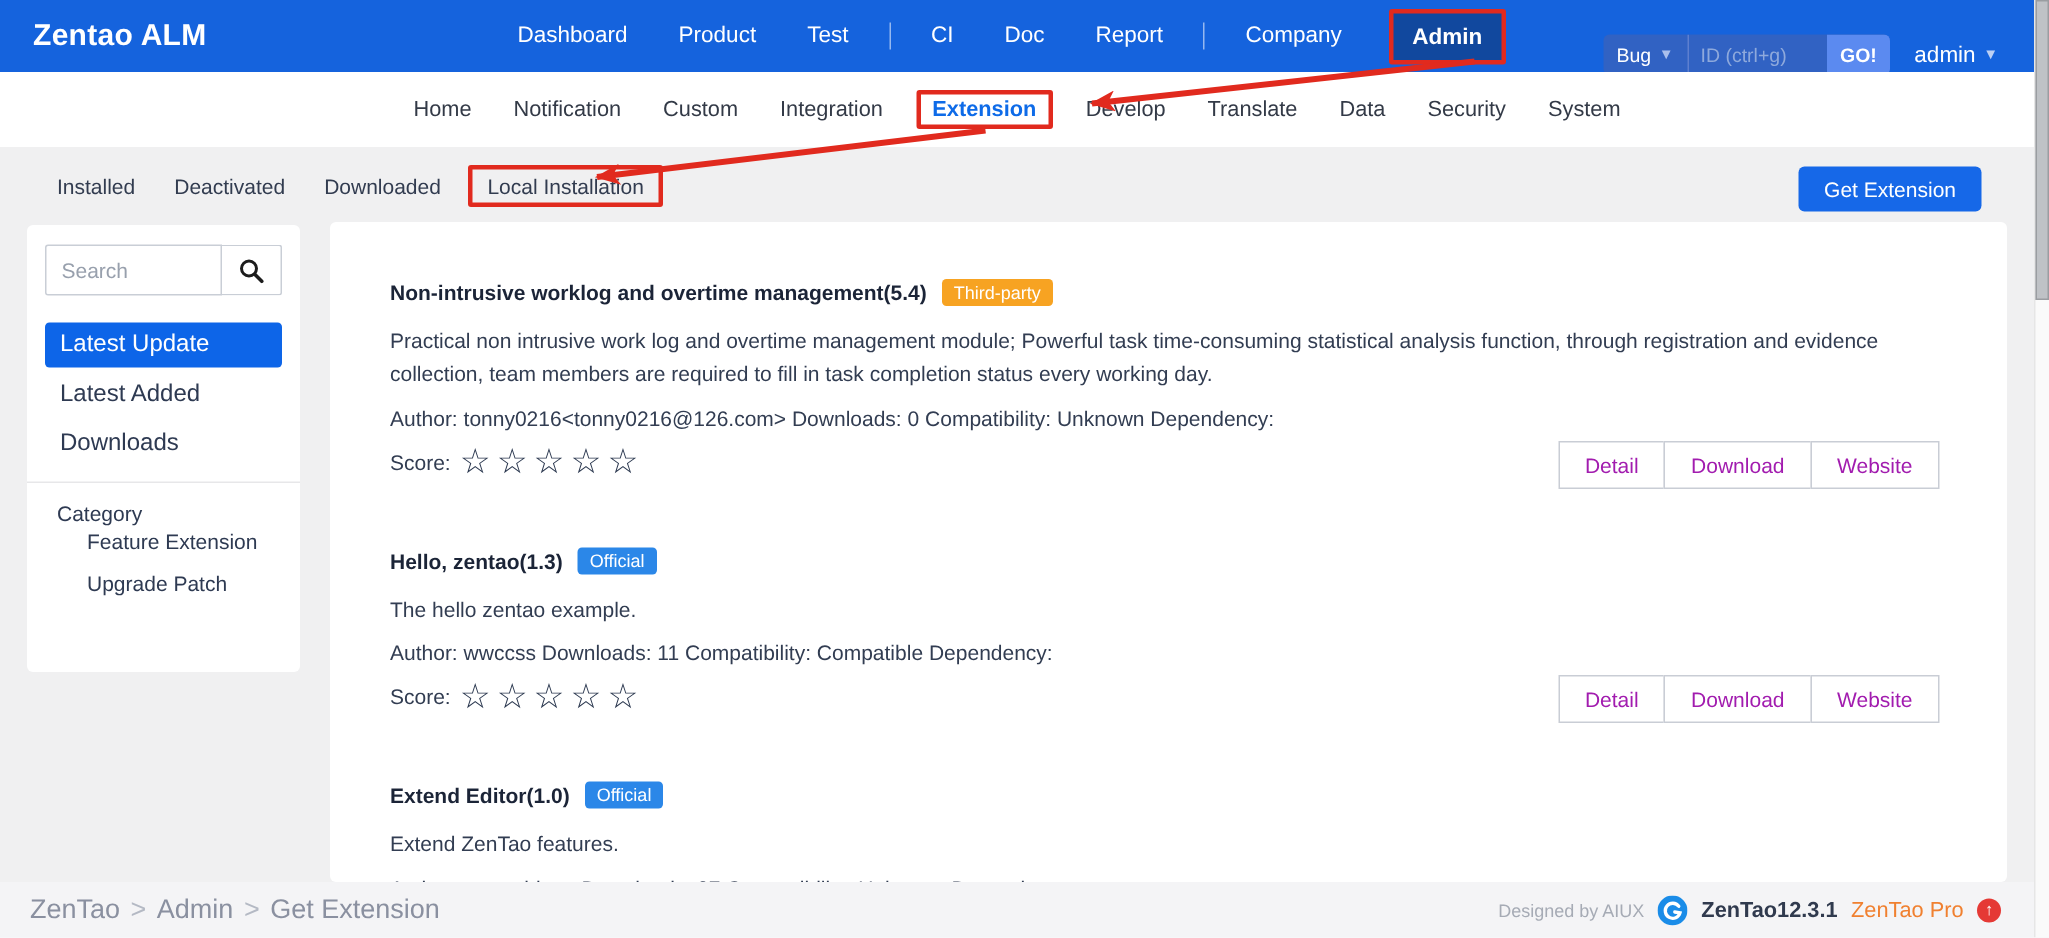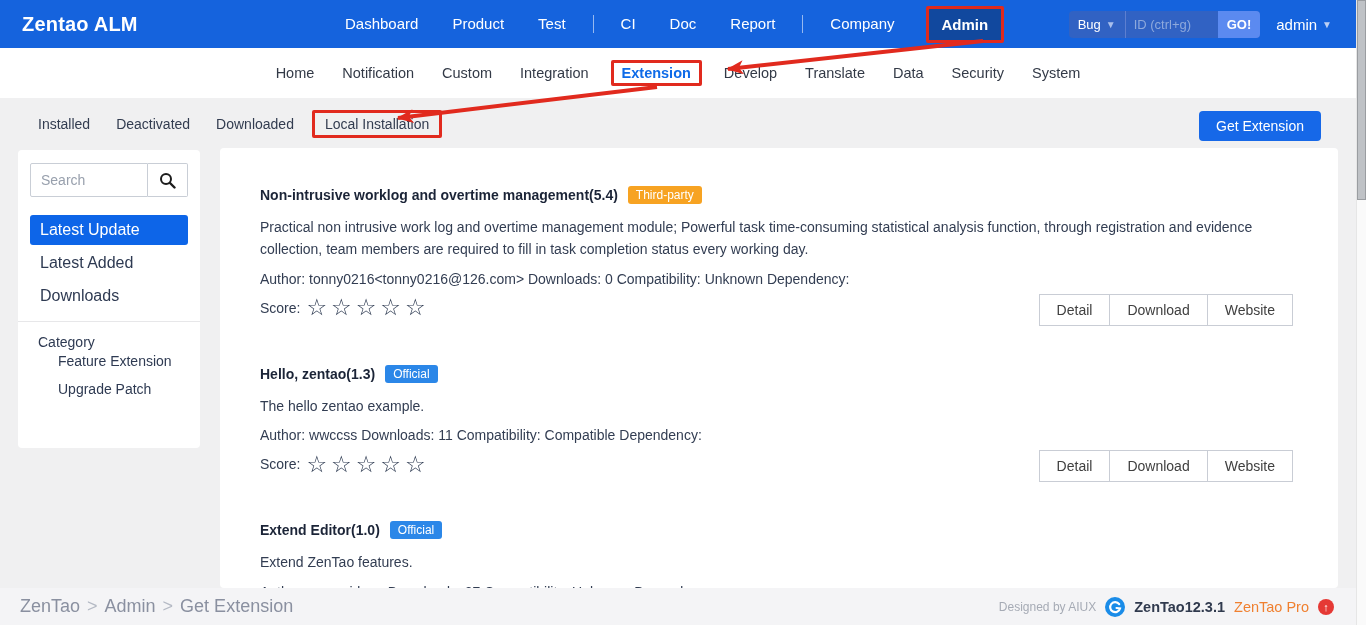--- a/index.html
+++ b/index.html
@@ -7,21 +7,21 @@
   body { font-family:"Liberation Sans","DejaVu Sans",sans-serif; font-size:14px; background:#f0f0f1; position:relative; }
   .stage { position:absolute; left:0; top:0; width:1366px; height:625px; overflow:hidden; }
 
   
   .topnav { position:absolute; left:0; top:0; width:1356px; height:48px; background:#1563dd; display:flex; align-items:center; }
   .logo { color:#fff; font-size:20px; font-weight:bold; padding-left:22px; letter-spacing:.2px; cursor:pointer; }
   .topnav-menu { position:absolute; left:328px; top:0; height:48px; display:flex; align-items:center; }
   .topnav-item { color:#fff; font-size:15px; padding:0 17px; line-height:48px; cursor:pointer; white-space:nowrap; }
   .nav-divider { width:1px; height:18px; background:rgba(255,255,255,.55); margin:0 10px; }
   .topnav-item.admin-active { background:#11489e; line-height:normal; padding:7px 13px; margin-left:14px; font-weight:bold; border:3px solid #e12a1e; border-radius:2px; }
-  .topnav-right { position:absolute; right:24px; top:0; height:48px; display:flex; align-items:center; gap:16px; }
+  .topnav-right { position:absolute; right:24px; top:12px; height:48px; display:flex; align-items:center; gap:16px; }
   .searchbox { display:flex; align-items:center; height:27px; background:#3162c3; border-radius:4px; overflow:hidden; }
   .searchbox .module { color:#fff; font-size:13px; padding:0 9px; display:flex; align-items:center; gap:5px; cursor:pointer; height:100%; }
   .caret { font-size:10px; color:#a9bfec; }
   .searchbox .sep { width:1px; height:27px; background:#5d7fd0; }
   .searchbox input { background:transparent; border:none; outline:none; width:92px; padding:0 8px; font-size:13px; color:#e8efff; font-family:inherit; }
   .searchbox input::placeholder { color:#8ea9dc; }
   .searchbox .go { background:#5b8af0; color:#fff; font-size:13px; font-weight:bold; padding:0 9px; height:100%; display:flex; align-items:center; border:none; cursor:pointer; font-family:inherit; }
   .usermenu { color:#fff; font-size:15px; display:flex; align-items:center; gap:5px; cursor:pointer; }
   .usermenu .caret { color:#bcd0f4; }
 
@@ -58,21 +58,21 @@
   .ext-title { font-size:14px; font-weight:bold; color:#1b2437; }
   .badge { color:#fff; font-size:12px; padding:3px 8px; border-radius:3px; line-height:1; }
   .badge.orange { background:#f7a322; }
   .badge.blue { background:#2b87e8; }
   .ext-desc { margin-top:12px; max-width:1020px; font-size:14px; color:#323d52; line-height:1.6; }
   .ext-meta { margin-top:10px; font-size:14px; color:#323d52; }
   .score-row { margin-top:6px; display:flex; align-items:center; height:30px; }
   .score-label { font-size:14px; color:#323d52; }
   .stars { font-size:23px; color:#2c3950; letter-spacing:4px; margin-left:6px; line-height:1; cursor:pointer; }
   .btn-group { position:absolute; right:45px; bottom:-3px; display:flex; }
-  .btn-plain { background:#fff; border:1px solid #c9cdd5; color:#404040; font-size:14px; padding:7px 17px; cursor:pointer; font-family:inherit; }
+  .btn-plain { background:#fff; border:1px solid #c9cdd5; color:#a21caf; font-size:14px; padding:7px 17px; cursor:pointer; font-family:inherit; }
   .btn-plain + .btn-plain { margin-left:-1px; }
 
   
   .footer { position:absolute; left:0; top:588px; width:1356px; height:37px; background:#f4f4f6; display:flex; align-items:center; }
   .breadcrumb { padding-left:20px; display:flex; align-items:center; gap:7px; font-size:18px; color:#8a90a0; }
   .crumb { cursor:pointer; }
   .crumb-sep { color:#b4b9c4; }
   .footer-right { position:absolute; right:22px; display:flex; align-items:center; gap:9px; }
   .designed { color:#a6abb5; font-size:12px; }
   .ver-logo { width:20px; height:20px; display:block; }

